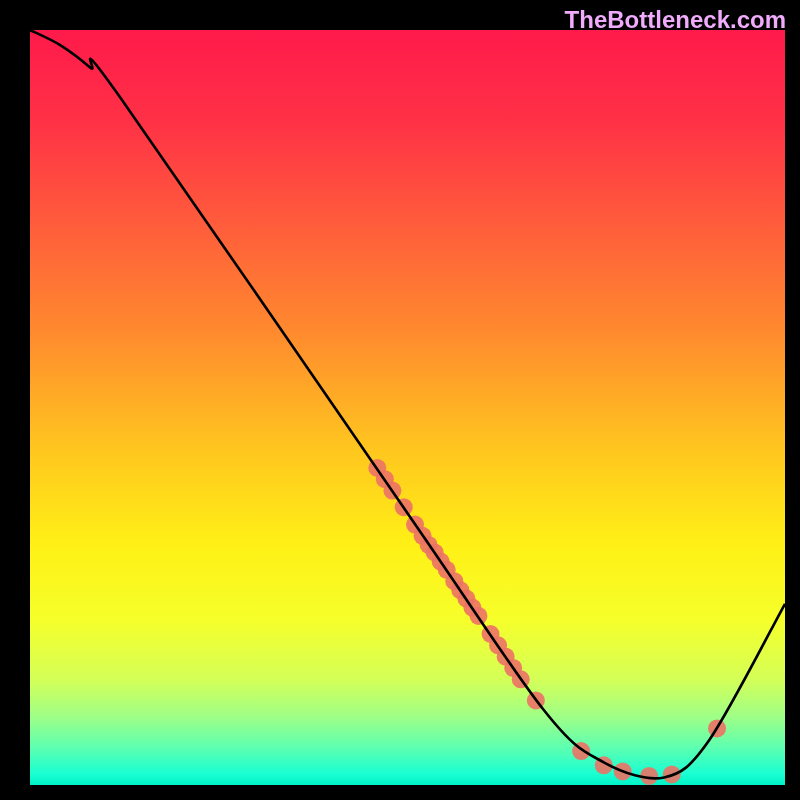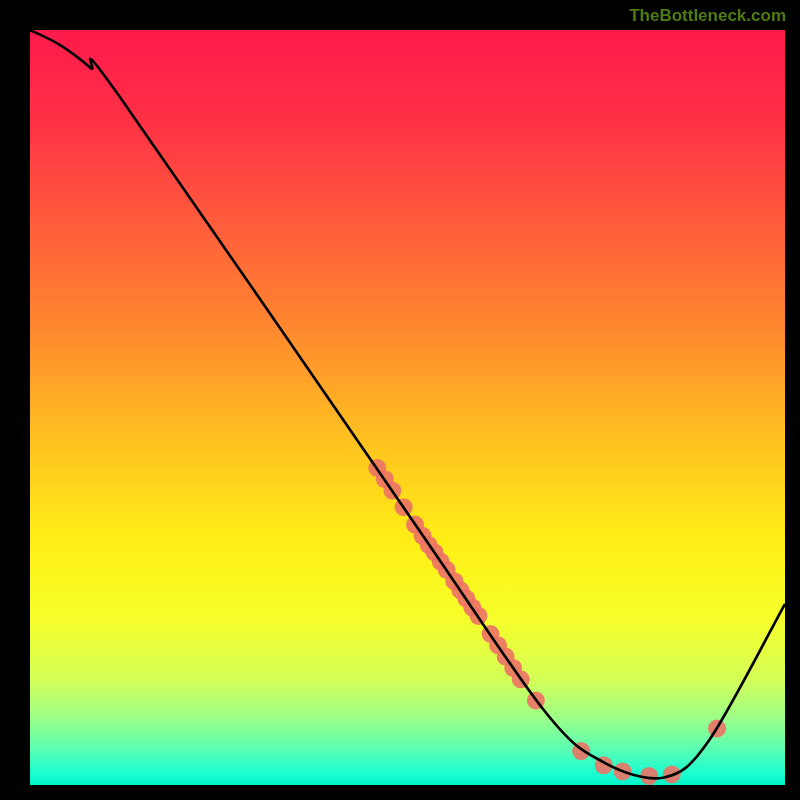--- a/index.html
+++ b/index.html
@@ -28,22 +28,22 @@
     position: absolute;
     left: 0;
     top: 0;
     width: 100%;
     height: 100%;
   }
   .watermark {
     position: absolute;
     top: 6px;
     right: 14px;
-    color: #4d7c0f;
-    font-size: 17px;
+    color: #f0abfc;
+    font-size: 24px;
     font-weight: bold;
     font-family: Arial, sans-serif;
   }
   svg.curve {
     position: absolute;
     left: 0;
     top: 0;
     width: 100%;
     height: 100%;
     overflow: visible;

